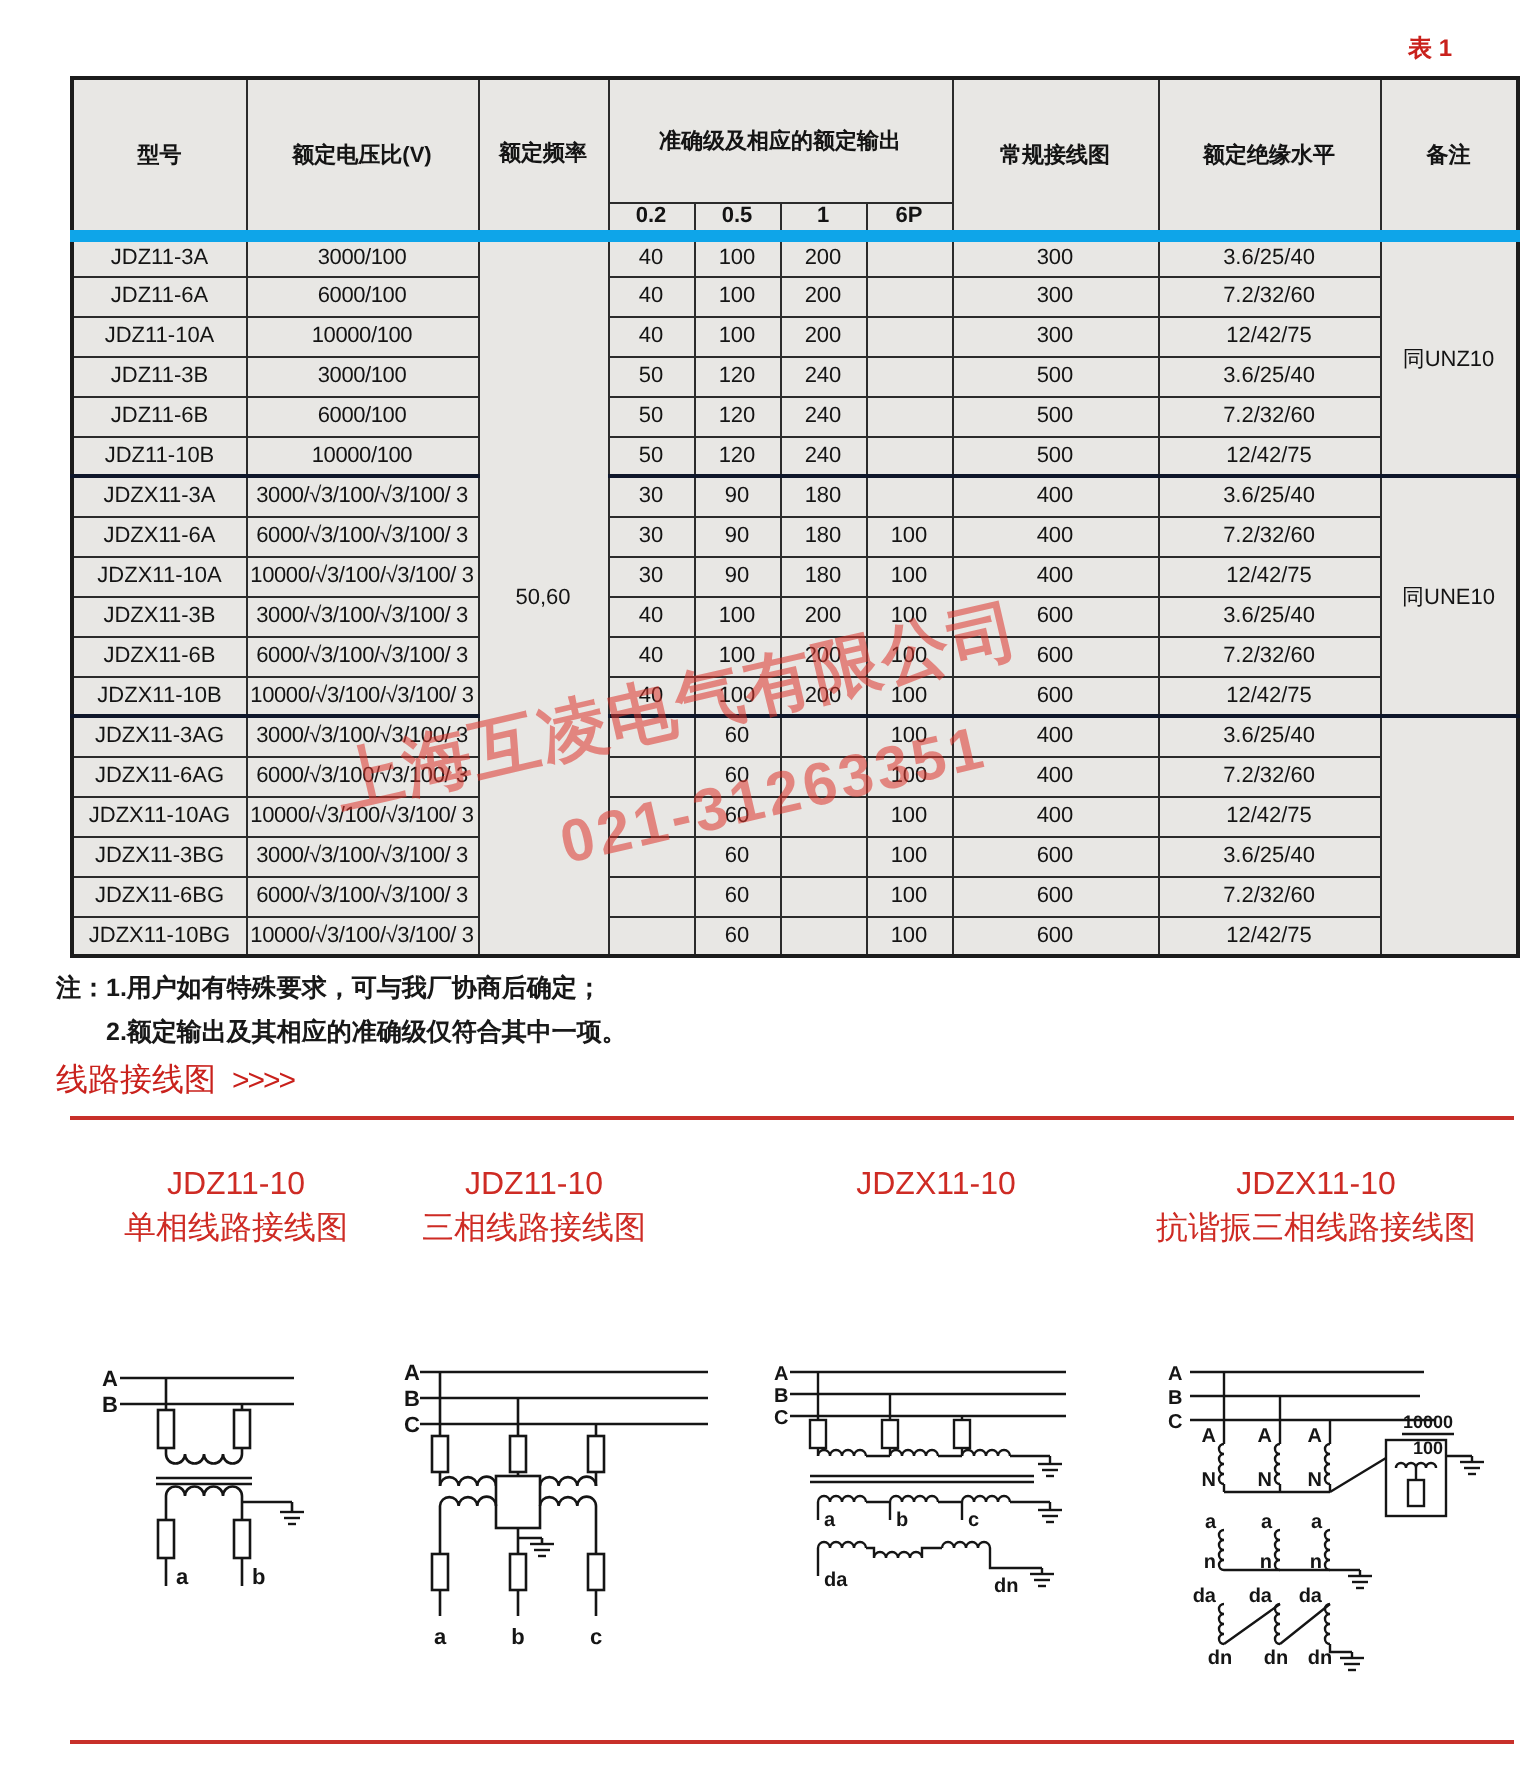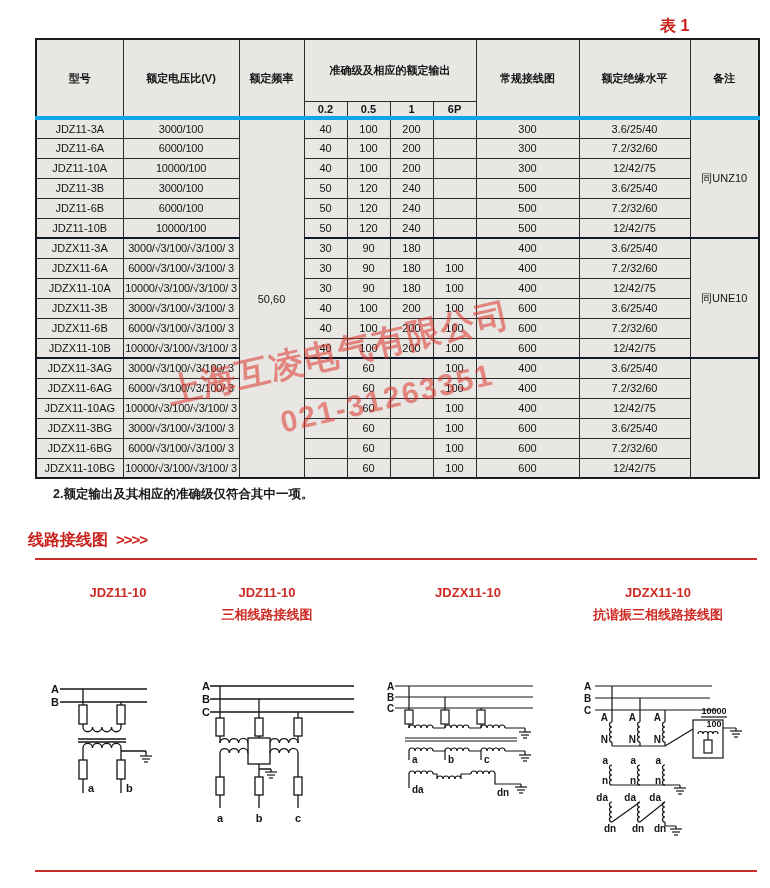--- a/index.html
+++ b/index.html
@@ -1,45 +1,45 @@
 <!DOCTYPE html>
 <html><head>
 <meta charset="utf-8">
 <style>
   html,body{margin:0;padding:0;background:#fff}
   .page{position:relative;width:770px;height:888px;background:#ffffff;
         font-family:"Liberation Sans","DejaVu Sans",sans-serif;color:#111;overflow:hidden}
 
-  .table-tag{position:absolute;left:660px;top:16px;color:#c9211c;font-weight:bold;font-size:16px}
+  .table-tag{position:absolute;left:704px;top:16px;color:#c9211c;font-weight:bold;font-size:12px}
 
   table.spec{position:absolute;left:35px;top:38px;border-collapse:collapse;table-layout:fixed;
              background:#e8e7e4;border:2px solid #1c1c1c}
   .spec th,.spec td{border:1px solid #2b2b2b;text-align:center;vertical-align:middle;
                     font-size:11px;padding:0;overflow:hidden;white-space:nowrap;color:#141414}
   .spec th{font-weight:bold}
   .spec thead tr.h-main{height:62px}
   .spec thead tr.h-sub{height:17px}
-  .spec thead{border-bottom:4px solid #0ea5e9}
+  .spec thead{border-bottom:6px solid #0ea5e9}
   .spec tbody tr{height:20px}
   .spec td.ratio{font-size:11px;letter-spacing:-0.2px}
   .spec tr.group td{border-top:2px solid #0f172a}
   .th-freq{white-space:normal;line-height:1.7;padding:0 17px}
 
   .notes{position:absolute;left:28px;top:483px;font-size:12.5px;font-weight:bold;line-height:22px;color:#181818}
   .notes .note2{padding-left:25px}
 
-  .section-heading{position:absolute;left:28px;top:530px;font-size:16px;font-weight:bold;color:#c9211c}
+  .section-heading{position:absolute;left:28px;top:530px;font-size:16px;font-weight:normal;color:#c9211c}
   .section-heading .arrows{font-size:15px;margin-left:8px;letter-spacing:-1px}
 
   .rule{position:absolute;left:35px;width:722px;height:2px;background:#c8302a}
   .rule-top{top:558px}
   .rule-bottom{top:870px}
 
-  .dg-title{position:absolute;top:582px;text-align:center;color:#ce2b24;font-size:13px;
-            font-weight:bold;line-height:22px}
+  .dg-title{position:absolute;top:582px;text-align:center;color:#ce2b24;font-size:16px;
+            font-weight:normal;line-height:22px}
   .dg-t1{left:38px;width:160px}
   .dg-t2{left:187px;width:160px}
   .dg-t3{left:378px;width:180px}
   .dg-t4{left:558px;width:200px}
 
   svg.dg{position:absolute;top:650px}
   .dg-1{left:35px}.dg-2{left:192px}.dg-3{left:375px}.dg-4{left:560px}
   svg text{font-weight:bold;fill:#151515;font-family:"Liberation Sans","DejaVu Sans",sans-serif}
 
   .wm{position:absolute;color:rgba(221,52,44,0.55);font-weight:bold;transform-origin:0 50%;
@@ -276,30 +276,32 @@
           <td class="num">60</td>
           <td class="num"></td>
           <td class="num">100</td>
           <td class="num">600</td>
           <td class="num">12/42/75</td>
         </tr>
       </tbody>
   </table>
 
   <div class="notes">
+    <div>注：1.用户如有特殊要求，可与我厂协商后确定；</div>
     <div class="note2">2.额定输出及其相应的准确级仅符合其中一项。</div>
   </div>
 
   <div class="section-heading">
     <span>线路接线图</span><span class="arrows">&gt;&gt;&gt;&gt;</span>
   </div>
   <div class="rule rule-top"></div>
 
   <div class="dg-title dg-t1">
     <div>JDZ11-10</div>
+    <div>单相线路接线图</div>
   </div>
   <div class="dg-title dg-t2">
     <div>JDZ11-10</div>
     <div>三相线路接线图</div>
   </div>
   <div class="dg-title dg-t3">
     <div>JDZX11-10</div>
   </div>
   <div class="dg-title dg-t4">
     <div>JDZX11-10</div>

